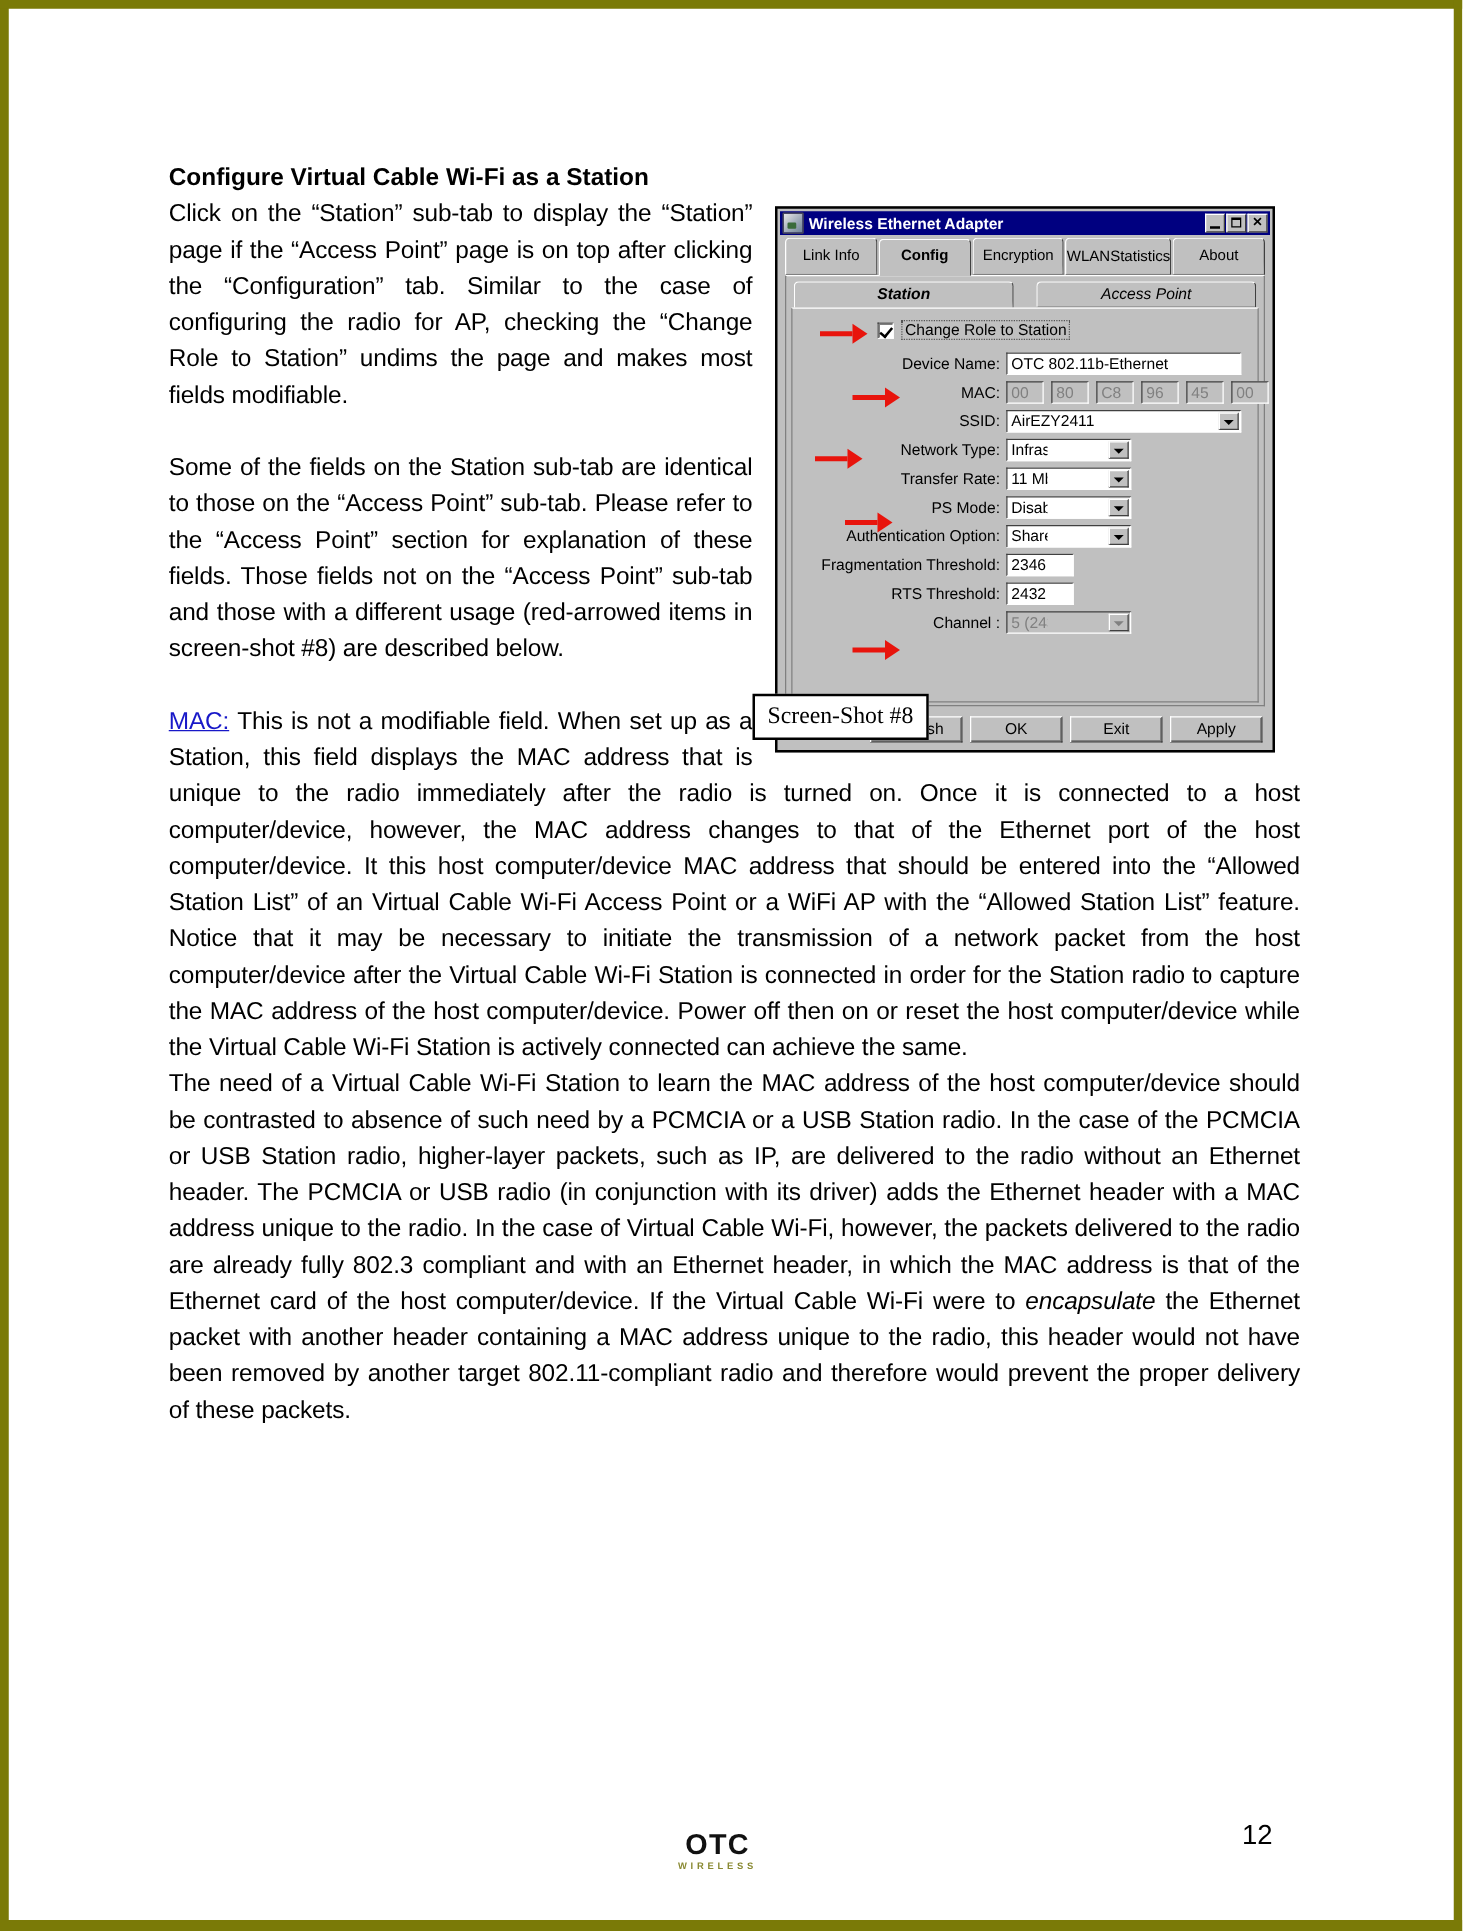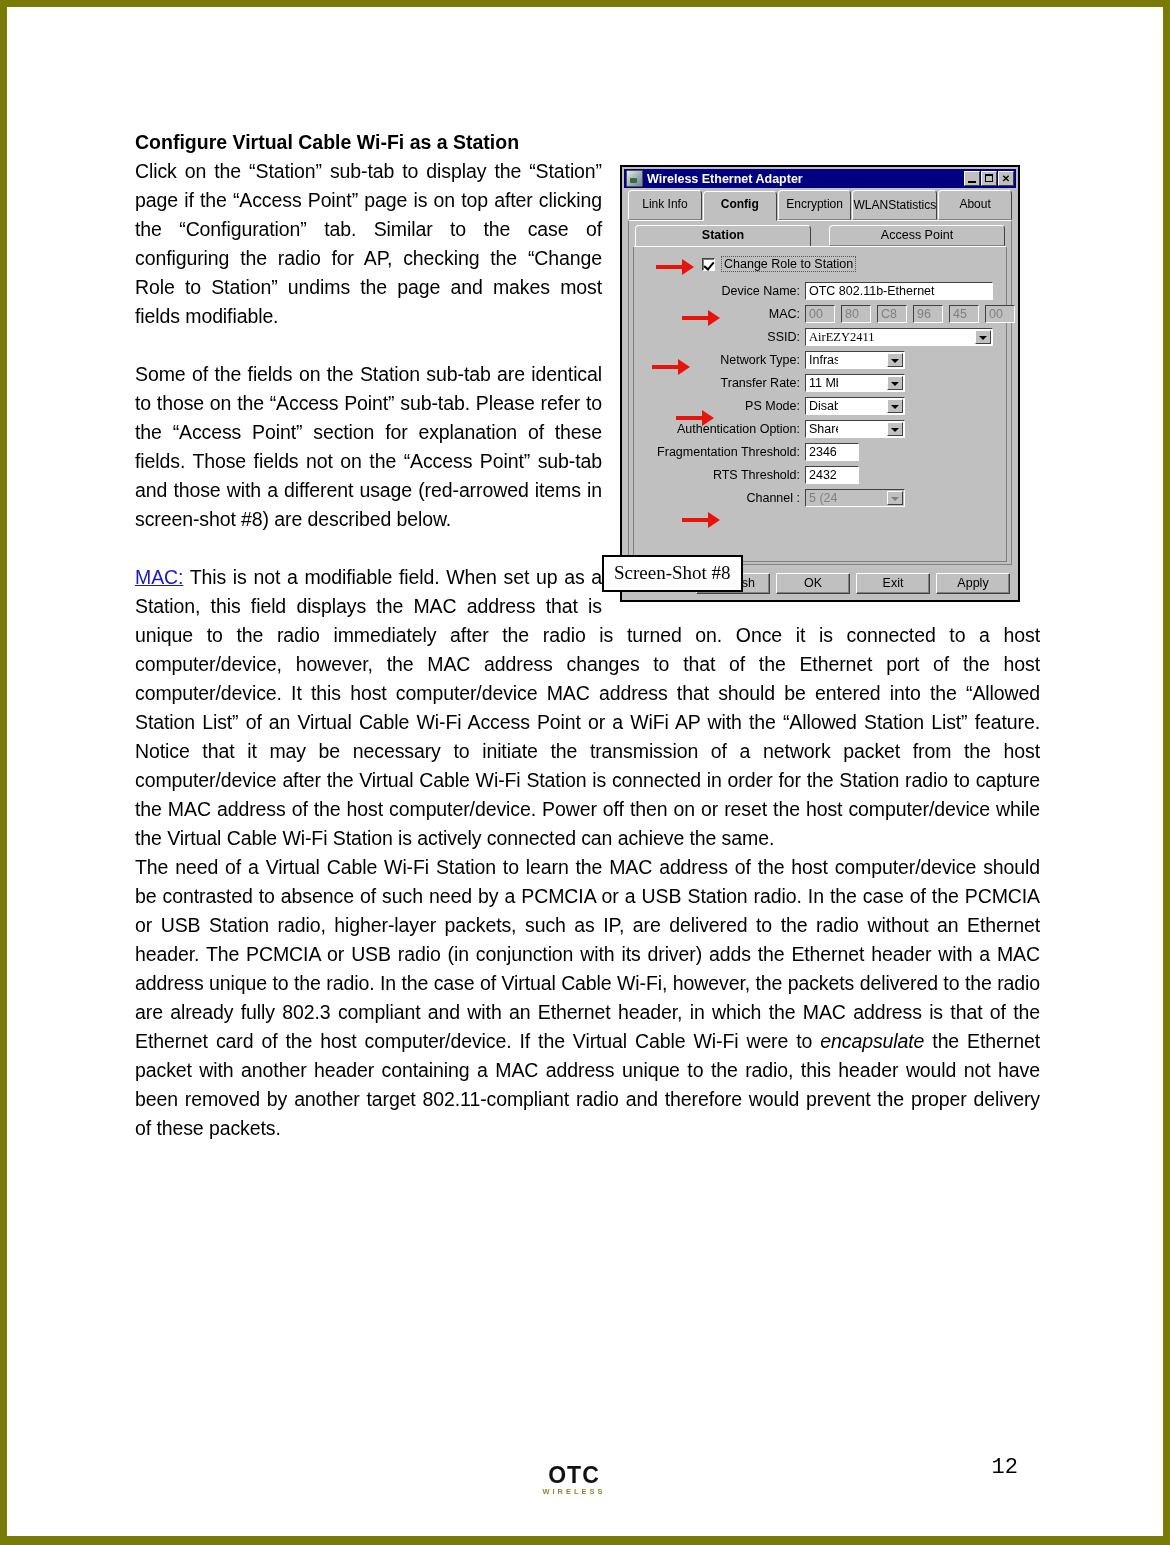--- a/index.html
+++ b/index.html
@@ -189,20 +189,21 @@
     background: #c0c0c0;
     padding: 4px 4px 2px 4px;
   }
 
   
   .subtabstrip {
     display: flex;
     align-items: center;
     gap: 18px;
     padding: 0 2px;
+    font-style: italic;
   }
   .subtab {
     flex: 1 1 0;
     background: #c0c0c0;
     border-top: 1px solid #ffffff;
     border-left: 1px solid #ffffff;
     border-right: 1px solid #404040;
     border-bottom: 1px solid #808080;
     border-radius: 4px 4px 0 0;
     text-align: center;
@@ -335,21 +336,21 @@
   }
   .combo-arrow::after {
     content: "";
     position: absolute;
     left: 3px; top: 5px;
     border-left: 4px solid transparent;
     border-right: 4px solid transparent;
     border-top: 4px solid #000;
   }
   .combo.disabled .combo-arrow::after { border-top-color: #808080; }
-  .combo-ssid { width: 188px; font-family: Liberation Serif, serif; }
+  .combo-ssid { width: 188px; }
   .combo-med { width: 100px; gap: 48px; }
 
   .mac-group { display: flex; align-items: center; }
   .r-arrow {
     position: absolute;
     display: flex;
     align-items: center;
     pointer-events: none;
   }
   .r-arrow .shaft {
@@ -431,21 +432,21 @@
     font-size: 7.5px;
     letter-spacing: 3px;
     color: #8a8a33;
     line-height: 10px;
     font-weight: bold;
   }
   .page-num {
     position: absolute;
     right: 112px;
     top: 0px;
-    font-family: Liberation Mono, monospace;
+    font-family: Liberation Sans, sans-serif;
     font-size: 22px;
     color: #000;
   }
   .link-mac {
     color: #1818c8;
     text-decoration: underline;
   }
   .ital { font-style: italic; }
 </style>
 </head>

